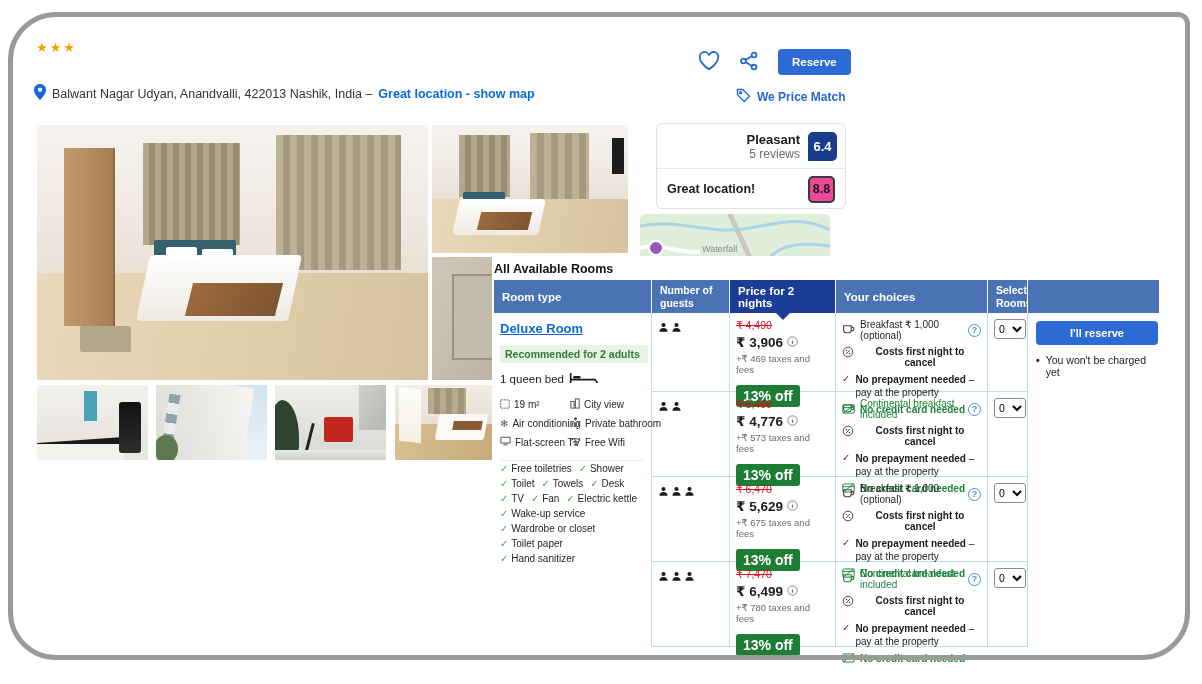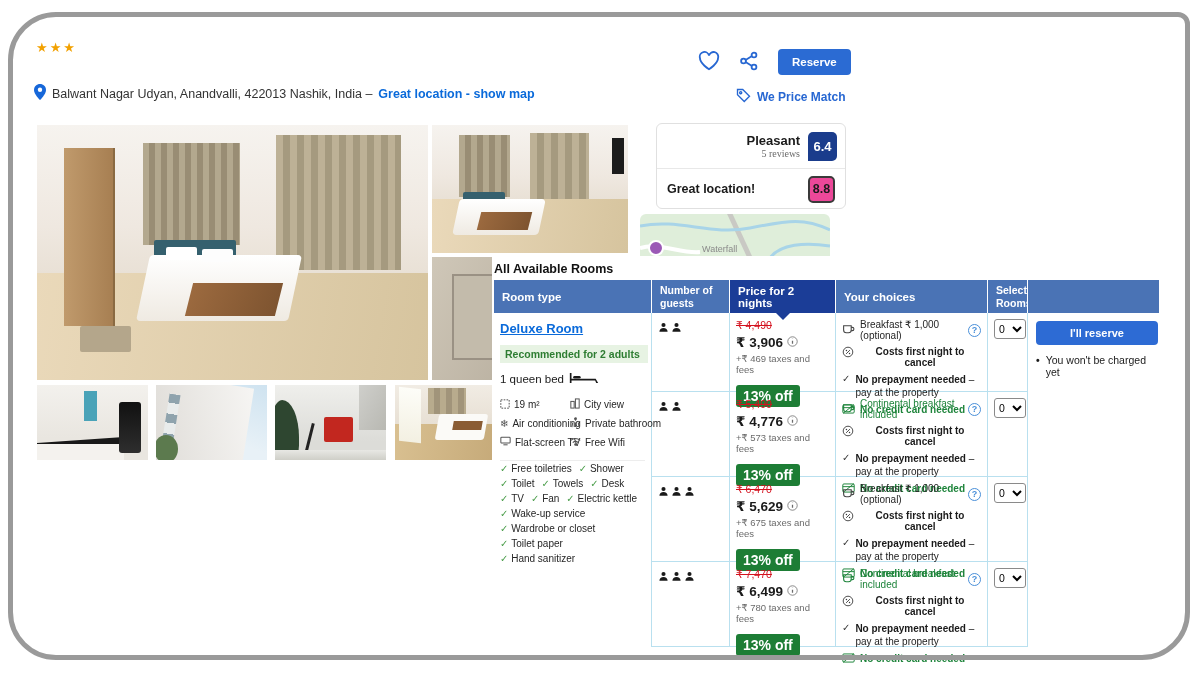--- a/index.html
+++ b/index.html
@@ -22,21 +22,21 @@
                  border-radius:4px; padding:7px 14px; cursor:pointer; }
   .price-match { left:736px; top:88px; display:flex; align-items:center; gap:6px; color:#2767d2;
                  font-weight:bold; font-size:12px; z-index:2; cursor:pointer; }
 
   
   .review-card { left:640px; top:123px; width:190px; height:86px; background:#fff; border:1px solid #e0e0e0;
                  border-radius:6px; z-index:2;margin-left:16px; }
   .review-top { display:flex; align-items:center; justify-content:flex-end; gap:8px; height:44px; padding:0 8px; }
   .review-words { text-align:right; }
   .review-label { font-size:13px; font-weight:bold; color:#1a1a1a; }
-  .review-count { font-size:10px; color:#6b6b6b;font-family:Liberation Serif, serif; }
+  .review-count { font-size:12px; color:#6b6b6b; }
   .score-badge { width:29px; height:29px; background:#1a3c8c; color:#fff; font-weight:bold; font-size:13px;
                  border-radius:5px 5px 5px 0; display:flex; align-items:center; justify-content:center; }
   .review-divider { height:1px; background:#e8e8e8; }
   .review-bottom { display:flex; align-items:center; justify-content:space-between; height:40px; padding:0 10px; }
   .loc-label { font-size:12.5px; font-weight:bold; }
   .loc-badge { width:27px; height:27px; border:2px solid #3a3a3a; border-radius:5px; font-weight:bold;
                font-size:12.5px; display:flex; align-items:center; justify-content:center; background:#ec4899; }
 
   
   .map { left:640px; top:214px; width:190px; height:44px; border-radius:6px 6px 0 0; overflow:hidden;

